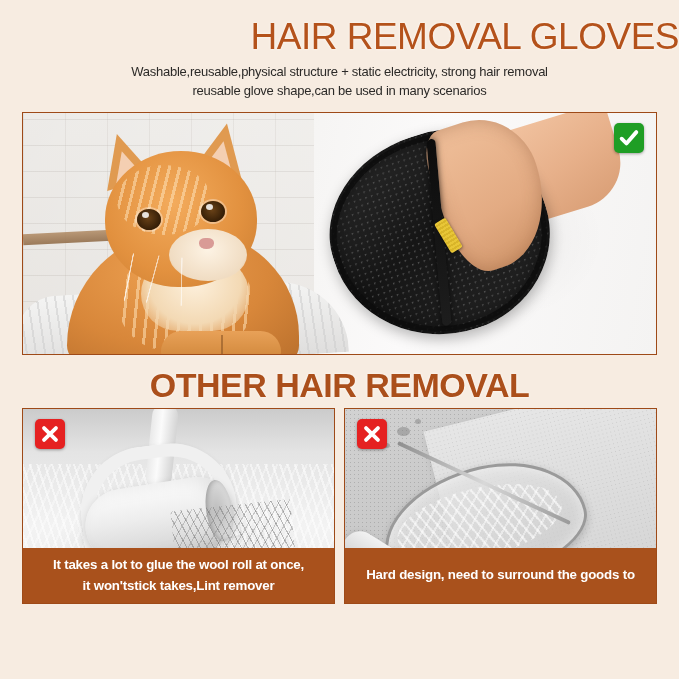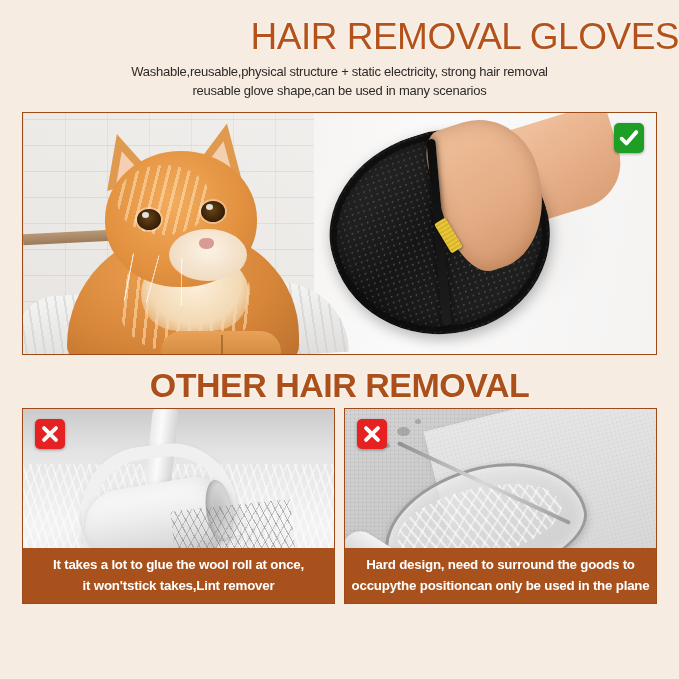--- a/index.html
+++ b/index.html
@@ -469,18 +469,17 @@
       </div>
     </div>
     <div class="badge badge-x">
       <svg viewBox="0 0 24 24">
         <path d="M5.5 5.5 L18.5 18.5 M18.5 5.5 L5.5 18.5" fill="none" stroke="#ffffff" stroke-width="4.2" stroke-linecap="round"></path>
       </svg>
     </div>
     <div class="caption">
       <div>
         <span>Hard design, need to surround the goods to</span><br>
-        <span>occupythe positioncan only be used in the plane</span>
       </div>
     </div>
   </div>
 
 </div>
 
 </body></html>

